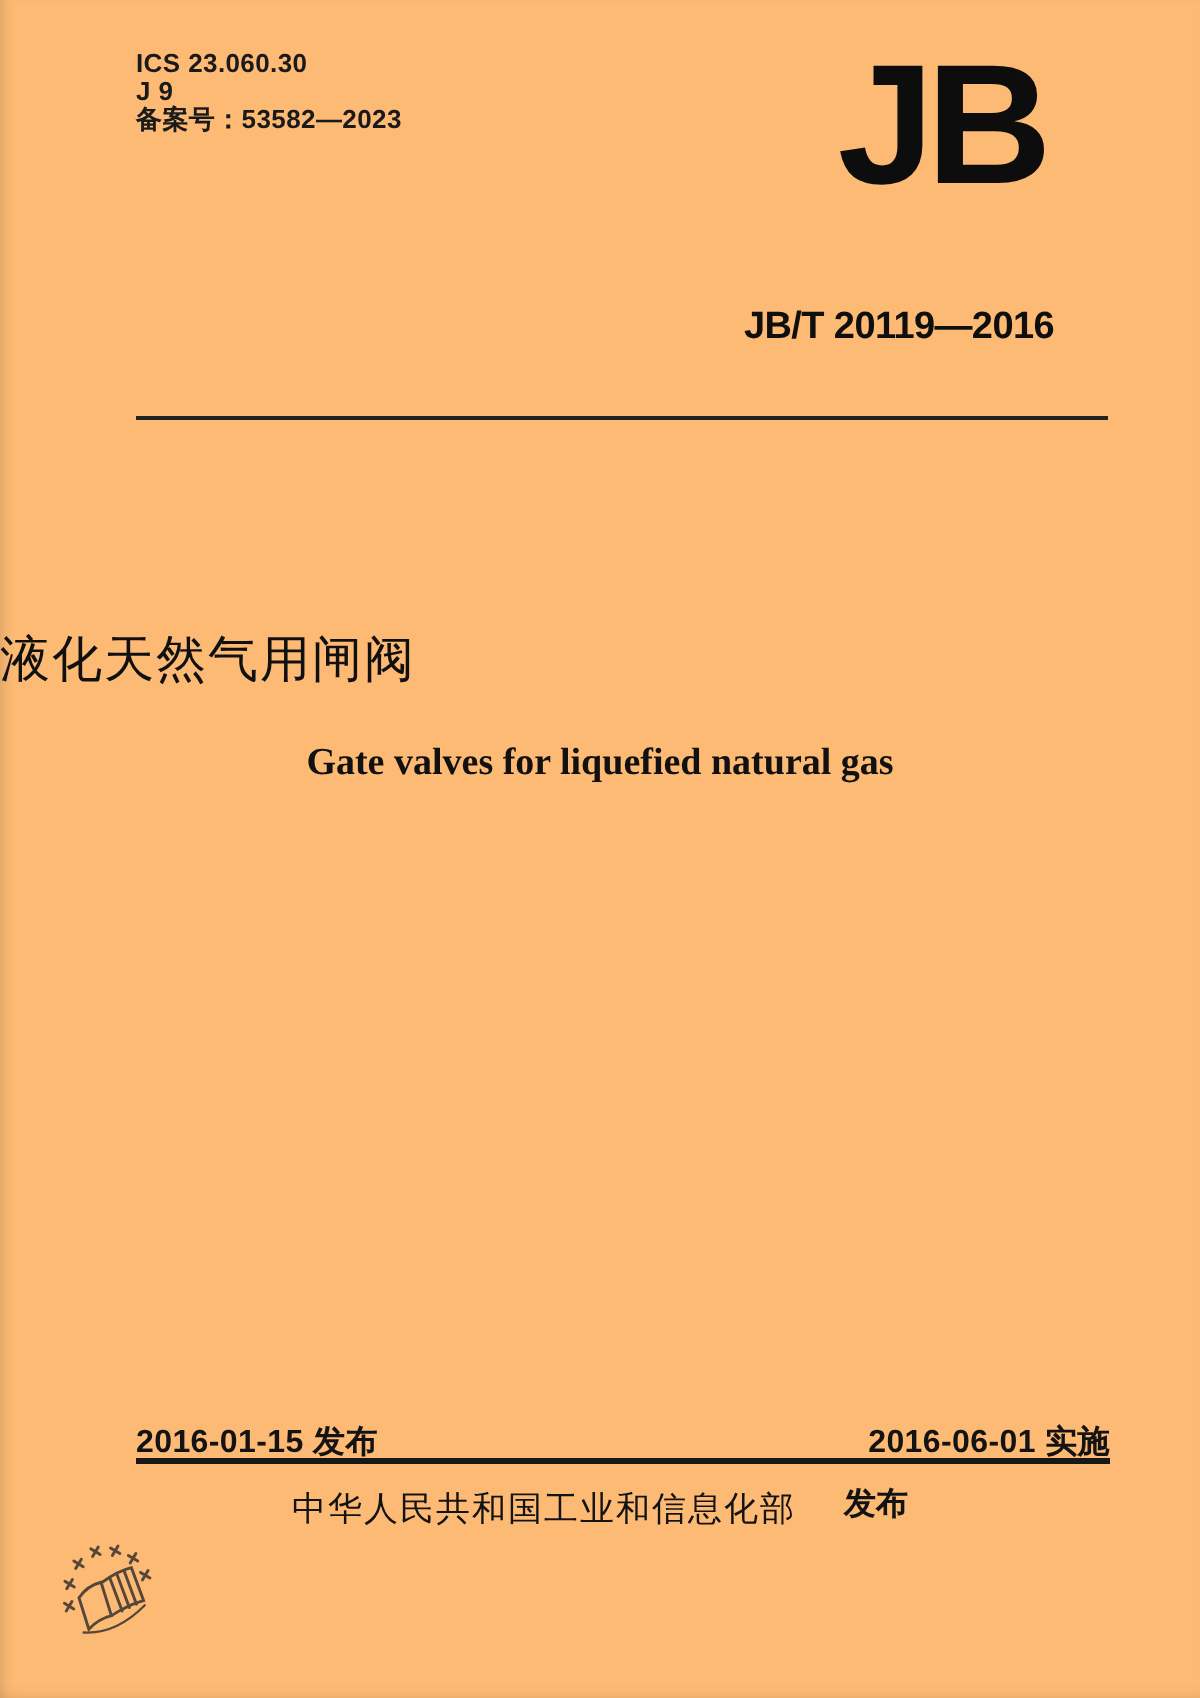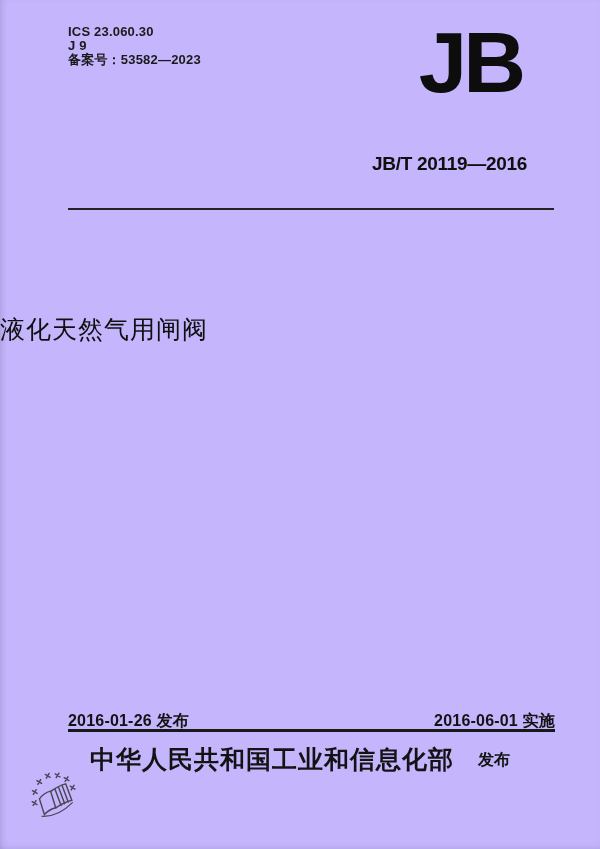--- a/index.html
+++ b/index.html
@@ -1,19 +1,19 @@
 <!DOCTYPE html>
 <html><head>
 <meta charset="utf-8">
 <style>
   html,body{margin:0;padding:0;background:#ffffff;}
   .page{
     position:relative;
     width:600px;height:849px;
-    background:#c4b5fd;
+    background:#fdba74;
     overflow:hidden;
     font-family:"Liberation Sans", sans-serif;
     color:#1a1a1a;
     box-shadow:inset 6px 0 8px -6px rgba(0,0,0,.18), inset 0 -6px 8px -6px rgba(0,0,0,.10);
   }
   .ics-block{
     position:absolute;left:68px;top:25px;
     font-size:13px;font-weight:700;line-height:14px;
     letter-spacing:.2px;white-space:nowrap;
   }
@@ -58,21 +58,21 @@
   }
   .rule-bottom{
     position:absolute;left:68px;top:729px;width:487px;height:3px;
     background:#181818;
   }
   .publisher-row{
     position:absolute;left:0;right:0;top:743px;
     text-align:center;white-space:nowrap;color:#131313;
   }
   .publisher-name{
-    font-size:25px;font-weight:700;letter-spacing:1px;
+    font-size:17px;font-weight:400;letter-spacing:1px;
   }
   .publisher-action{
     font-size:16px;font-weight:700;margin-left:24px;
     position:relative;top:-3px;
   }
   .seal{
     position:absolute;left:20px;top:762px;width:62px;height:62px;
     opacity:.8;
   }
 </style>
@@ -89,23 +89,24 @@
 
   <div class="jb-logo">JB</div>
 
 
   <div class="std-number">JB/T 20119—2016</div>
 
   <div class="rule-top"></div>
 
   <div class="title-zh">液化天然气用闸阀</div>
 
+  <div class="title-en">Gate valves for liquefied natural gas</div>
 
   <div class="dates-row">
-    <span>2016-01-26 发布</span>
+    <span>2016-01-15 发布</span>
     <span>2016-06-01 实施</span>
   </div>
 
   <div class="rule-bottom"></div>
 
   <div class="publisher-row">
     <span class="publisher-name">中华人民共和国工业和信息化部</span><span class="publisher-action">发布</span>
   </div>
 
   <svg class="seal" viewBox="0 0 64 64" aria-hidden="true">

